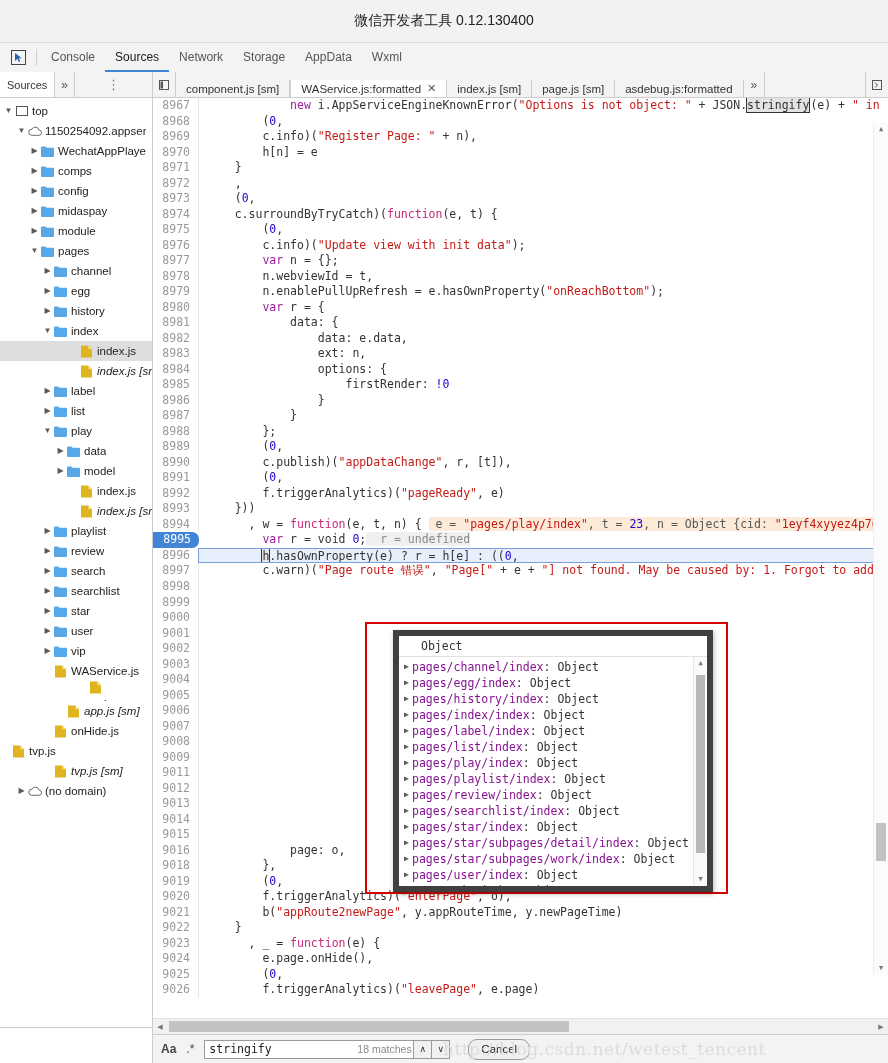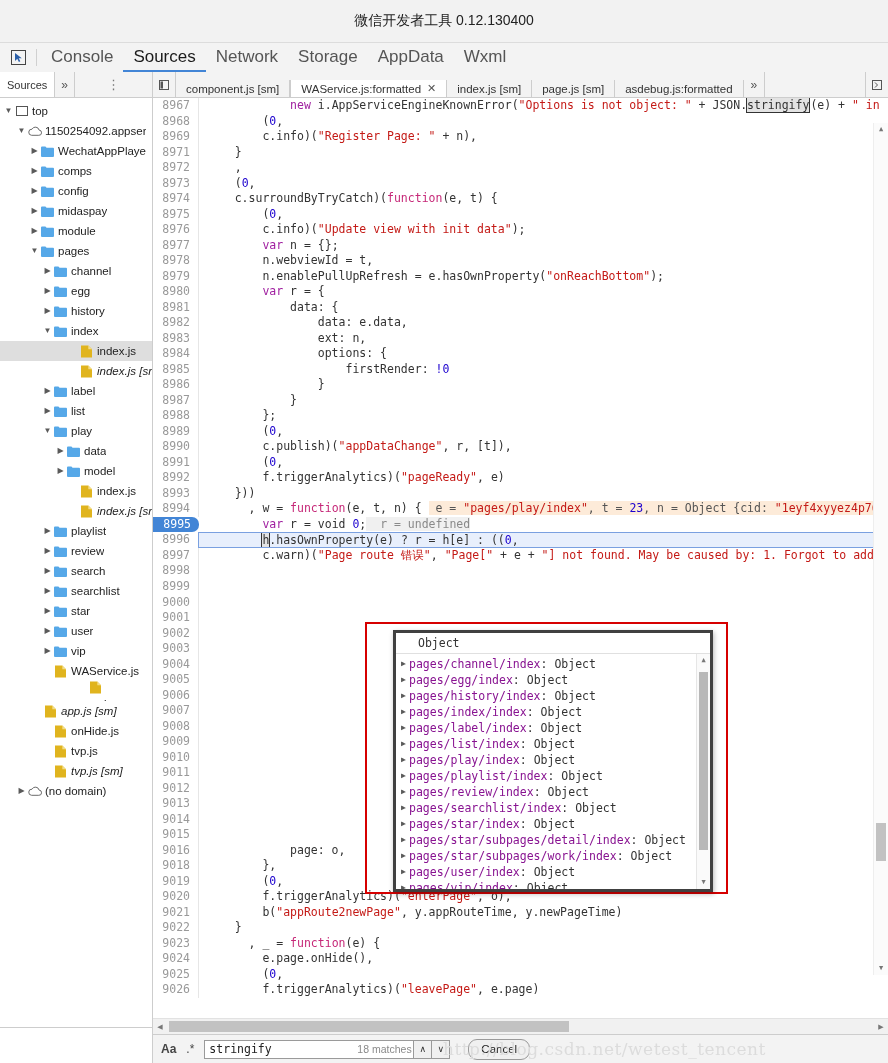--- a/index.html
+++ b/index.html
@@ -28,21 +28,21 @@
     display:flex;align-items:stretch;
     padding-left:4px;
   }
   .picker-btn{
     width:28px;display:flex;align-items:center;justify-content:center;
     cursor:default;
   }
   .toolbar-sep{width:1px;background:#d0d0d0;margin:6px 4px;}
   .dt-tab{
     padding:0 10px;display:flex;align-items:center;
-    font-size:17px;color:#555;cursor:default;
+    font-size:12px;color:#555;cursor:default;
     border-bottom:2px solid transparent;
   }
   .dt-tab.active{color:#1a1a1a;border-bottom:2px solid #4285d6;}
 
   
   .workspace{
     position:absolute;top:72px;left:0;right:0;bottom:0;
     display:flex;
   }
   
@@ -146,21 +146,21 @@
   .caret{border-left:1px solid #222;}
 
   
   .popup-wrap{
     position:absolute;left:212px;top:524px;width:363px;height:272px;
     border:2px solid #d60000;box-sizing:border-box;
     pointer-events:none;
   }
   .popup{
     position:absolute;left:26px;top:6px;width:320px;height:262px;
-    background:#fff;border:3px solid #404040;
+    background:#fff;border:6px solid #404040;
     box-shadow:1px 2px 5px rgba(0,0,0,.28);
     box-sizing:border-box;
     font-family:"DejaVu Sans Mono","Liberation Mono",monospace;
     font-size:11.5px;
   }
   .popup-title{
     height:20px;line-height:20px;padding-left:22px;
     color:#333;border-bottom:1px solid #e0e0e0;
   }
   .popup-body{
@@ -538,41 +538,41 @@
         <div class="tnode" style="padding-left: 42px; flex-direction: column;">
           <span class="arrow blank"></span>
           <span class="ico">
             <svg width="11" height="13" viewBox="0 0 11 13">
               <path d="M0 .5h7.3L11 4.2V12.5H0Z" fill="#e0b41e"></path>
               <path d="M7.3 .5 11 4.2H7.3Z" fill="#f3dd8a"></path>
             </svg>
           </span>
           <span class="tlabel">app.js</span>
         </div>
-        <div class="tnode" style="padding-left: 32px;">
+        <div class="tnode" style="padding-left: 55px;">
           <span class="arrow blank"></span>
           <span class="ico">
             <svg width="11" height="13" viewBox="0 0 11 13">
               <path d="M0 .5h7.3L11 4.2V12.5H0Z" fill="#e0b41e"></path>
               <path d="M7.3 .5 11 4.2H7.3Z" fill="#f3dd8a"></path>
             </svg>
           </span>
           <span class="tlabel sm">app.js [sm]</span>
         </div>
         <div class="tnode" style="padding-left: 42px;">
           <span class="arrow blank"></span>
           <span class="ico">
             <svg width="11" height="13" viewBox="0 0 11 13">
               <path d="M0 .5h7.3L11 4.2V12.5H0Z" fill="#e0b41e"></path>
               <path d="M7.3 .5 11 4.2H7.3Z" fill="#f3dd8a"></path>
             </svg>
           </span>
           <span class="tlabel">onHide.js</span>
         </div>
-        <div class="tnode" style="padding-left: 42px;">
+        <div class="tnode" style="">
           <span class="arrow blank"></span>
           <span class="ico">
             <svg width="11" height="13" viewBox="0 0 11 13">
               <path d="M0 .5h7.3L11 4.2V12.5H0Z" fill="#e0b41e"></path>
               <path d="M7.3 .5 11 4.2H7.3Z" fill="#f3dd8a"></path>
             </svg>
           </span>
           <span class="tlabel">tvp.js</span>
         </div>
         <div class="tnode" style="padding-left: 42px;">
@@ -632,20 +632,21 @@
           <path d="M4 3.5 L6.5 6 L4 8.5" fill="none" stroke="#555"></path>
         </svg>
       </div>
     </div>
 
     <div class="editor">
       <div class="code-rows" id="code-rows">
           <div class="crow"><span class="ln">8967</span><span class="ctext">            <span class="kw">new</span> i.AppServiceEngineKnownError(<span class="str">"Options is not object: "</span> + JSON.<span class="srchhit">stringify</span><span class="caret"></span>(e) + <span class="str">" in "</span> + _</span></div>
           <div class="crow"><span class="ln">8968</span><span class="ctext">        (<span class="num">0</span>,</span></div>
           <div class="crow"><span class="ln">8969</span><span class="ctext">        c.info)(<span class="str">"Register Page: "</span> + n),</span></div>
+          <div class="crow"><span class="ln">8970</span><span class="ctext">        h[n] = e</span></div>
           <div class="crow"><span class="ln">8971</span><span class="ctext">    }</span></div>
           <div class="crow"><span class="ln">8972</span><span class="ctext">    ,</span></div>
           <div class="crow"><span class="ln">8973</span><span class="ctext">    (<span class="num">0</span>,</span></div>
           <div class="crow"><span class="ln">8974</span><span class="ctext">    c.surroundByTryCatch)(<span class="fn">function</span>(e, t) {</span></div>
           <div class="crow"><span class="ln">8975</span><span class="ctext">        (<span class="num">0</span>,</span></div>
           <div class="crow"><span class="ln">8976</span><span class="ctext">        c.info)(<span class="str">"Update view with init data"</span>);</span></div>
           <div class="crow"><span class="ln">8977</span><span class="ctext">        <span class="kw">var</span> n = {};</span></div>
           <div class="crow"><span class="ln">8978</span><span class="ctext">        n.webviewId = t,</span></div>
           <div class="crow"><span class="ln">8979</span><span class="ctext">        n.enablePullUpRefresh = e.hasOwnProperty(<span class="str">"onReachBottom"</span>);</span></div>
           <div class="crow"><span class="ln">8980</span><span class="ctext">        <span class="kw">var</span> r = {</span></div>
@@ -671,21 +672,20 @@
           <div class="crow"><span class="ln">9000</span><span class="ctext"></span></div>
           <div class="crow"><span class="ln">9001</span><span class="ctext"></span></div>
           <div class="crow"><span class="ln">9002</span><span class="ctext"></span></div>
           <div class="crow"><span class="ln">9003</span><span class="ctext"></span></div>
           <div class="crow"><span class="ln">9004</span><span class="ctext"></span></div>
           <div class="crow"><span class="ln">9005</span><span class="ctext"></span></div>
           <div class="crow"><span class="ln">9006</span><span class="ctext"></span></div>
           <div class="crow"><span class="ln">9007</span><span class="ctext"></span></div>
           <div class="crow"><span class="ln">9008</span><span class="ctext"></span></div>
           <div class="crow"><span class="ln">9009</span><span class="ctext"></span></div>
-          <div class="crow"><span class="ln">9010</span><span class="ctext"></span></div>
           <div class="crow"><span class="ln">9011</span><span class="ctext"></span></div>
           <div class="crow"><span class="ln">9012</span><span class="ctext"></span></div>
           <div class="crow"><span class="ln">9013</span><span class="ctext"></span></div>
           <div class="crow"><span class="ln">9014</span><span class="ctext"></span></div>
           <div class="crow"><span class="ln">9015</span><span class="ctext"></span></div>
           <div class="crow"><span class="ln">9016</span><span class="ctext">            page: o,</span></div>
           <div class="crow"><span class="ln">9018</span><span class="ctext">        },</span></div>
           <div class="crow"><span class="ln">9019</span><span class="ctext">        (<span class="num">0</span>,</span></div>
           <div class="crow"><span class="ln">9020</span><span class="ctext">        f.triggerAnalytics)(<span class="str">"enterPage"</span>, o),</span></div>
           <div class="crow"><span class="ln">9021</span><span class="ctext">        b(<span class="str">"appRoute2newPage"</span>, y.appRouteTime, y.newPageTime)</span></div>

